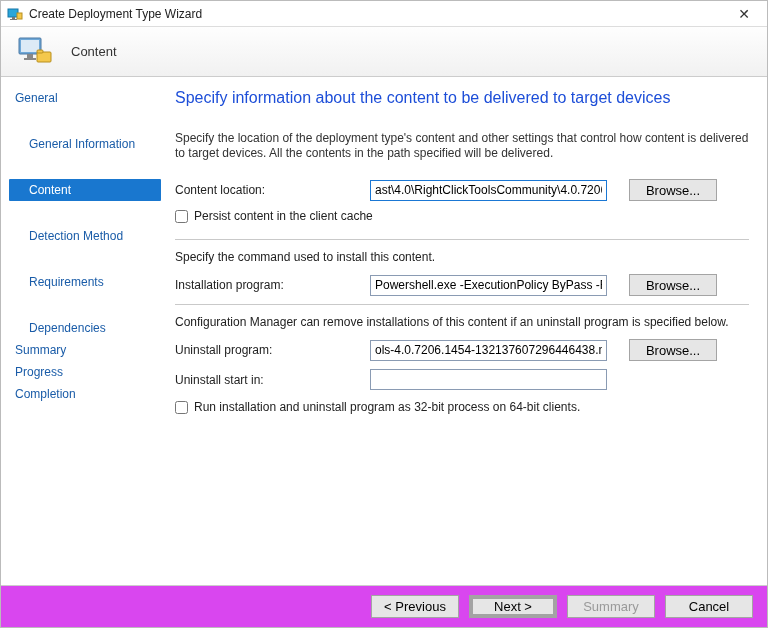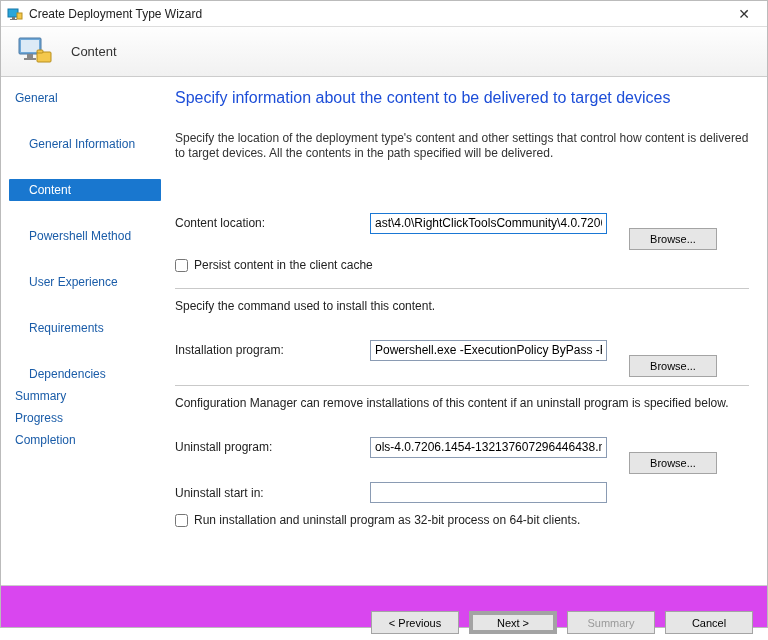--- a/index.html
+++ b/index.html
@@ -14,27 +14,27 @@
   .banner .btitle { font-size:13px; color:#333; }
   .body { flex:1; display:flex; overflow:hidden; }
   .sidebar { width:160px; padding:10px 0 10px 8px; }
   .sidebar ul { list-style:none; margin:0; padding:0; }
   .sidebar li { padding:3px 6px 3px 6px; color:#1a5ca8; cursor:default; line-height:16px; }
   .sidebar li.sub { padding-left:20px;margin-top:24px; }
   .sidebar li.top { padding-left:6px; }
   .sidebar li.selected { background:#1977cf; color:#fff; border-radius:1px; }
   .main { flex:1; padding:12px 18px 8px 14px; overflow:hidden; position:relative; }
   .main h1 { font-size:16px; font-weight:400; color:#1d4ed8; margin:0 0 24px 0; }
-  .desc { color:#333; line-height:15px; margin-bottom:35px; }
+  .desc { color:#333; line-height:15px; margin-bottom:18px; }
   .row { display:flex; align-items:center; margin-bottom:8px; }
   .row .lbl { width:195px; color:#222; }
   .row input[type=text] { width:237px; height:21px; border:1px solid #8a9bb3; padding:1px 4px; font-family:inherit; font-size:12px; }
   .row input.hl { border:1px solid #1a77d4; }
   .row .btn { width:88px; height:22px; margin-left:22px; }
-  button.win { background:#e6e6e6; border:1px solid #a4a4a4; font-family:inherit; font-size:11px; height:23px; padding:0 10px; cursor:default;margin-top:32px; }
+  button.win { background:#e6e6e6; border:1px solid #a4a4a4; font-family:inherit; font-size:13px; height:23px; padding:0 10px; cursor:default; }
   button.win.primary { border:4px solid #a3a3a3; background:#e6e6e6; }
   button.win:disabled { color:#9a9a9a; }
   .chk { display:flex; align-items:center; margin:6px 0 16px 0; }
   .chk input { margin:0 6px 0 0; width:13px; height:13px; }
   hr.sep { border:none; border-top:1px solid #c9c9c9; margin:4px 0 10px 0; }
   .sub2 { margin-bottom:10px; color:#222; }
   .footer { height:42px; border-top:1px solid #ccc; display:flex; align-items:center; justify-content:flex-end; padding:0 14px; gap:10px; background:#d946ef;}
   .footer button { width:88px; }
   svg { display:block; }
 </style>
@@ -70,22 +70,21 @@
     <span class="btitle">Content</span>
   </div>
 
   <div class="body">
 
     <nav class="sidebar">
       <ul>
         <li class="top">General</li>
         <li class="sub">General Information</li>
         <li class="sub selected">Content</li>
-        <li class="sub">Powershell Method</li>
-        <li class="sub">User Experience</li>
+        <li class="sub">Detection Method</li>
         <li class="sub">Requirements</li>
         <li class="sub">Dependencies</li>
         <li class="top">Summary</li>
         <li class="top">Progress</li>
         <li class="top">Completion</li>
       </ul>
     </nav>
 
     <div class="main">
       <h1>Specify information about the content to be delivered to target devices</h1>

